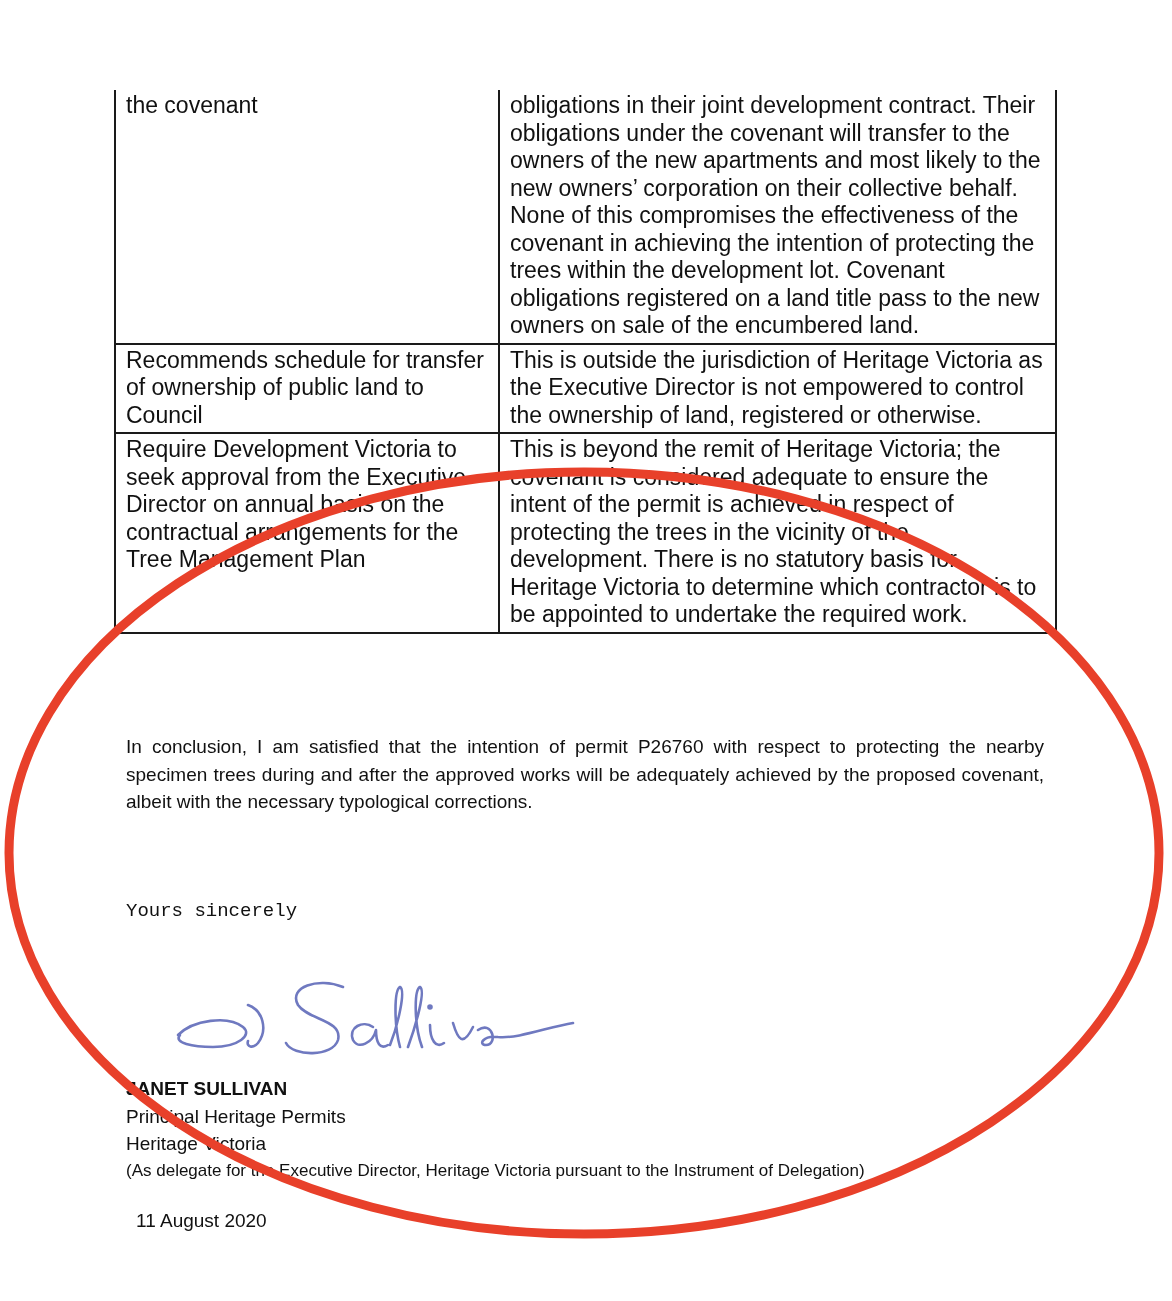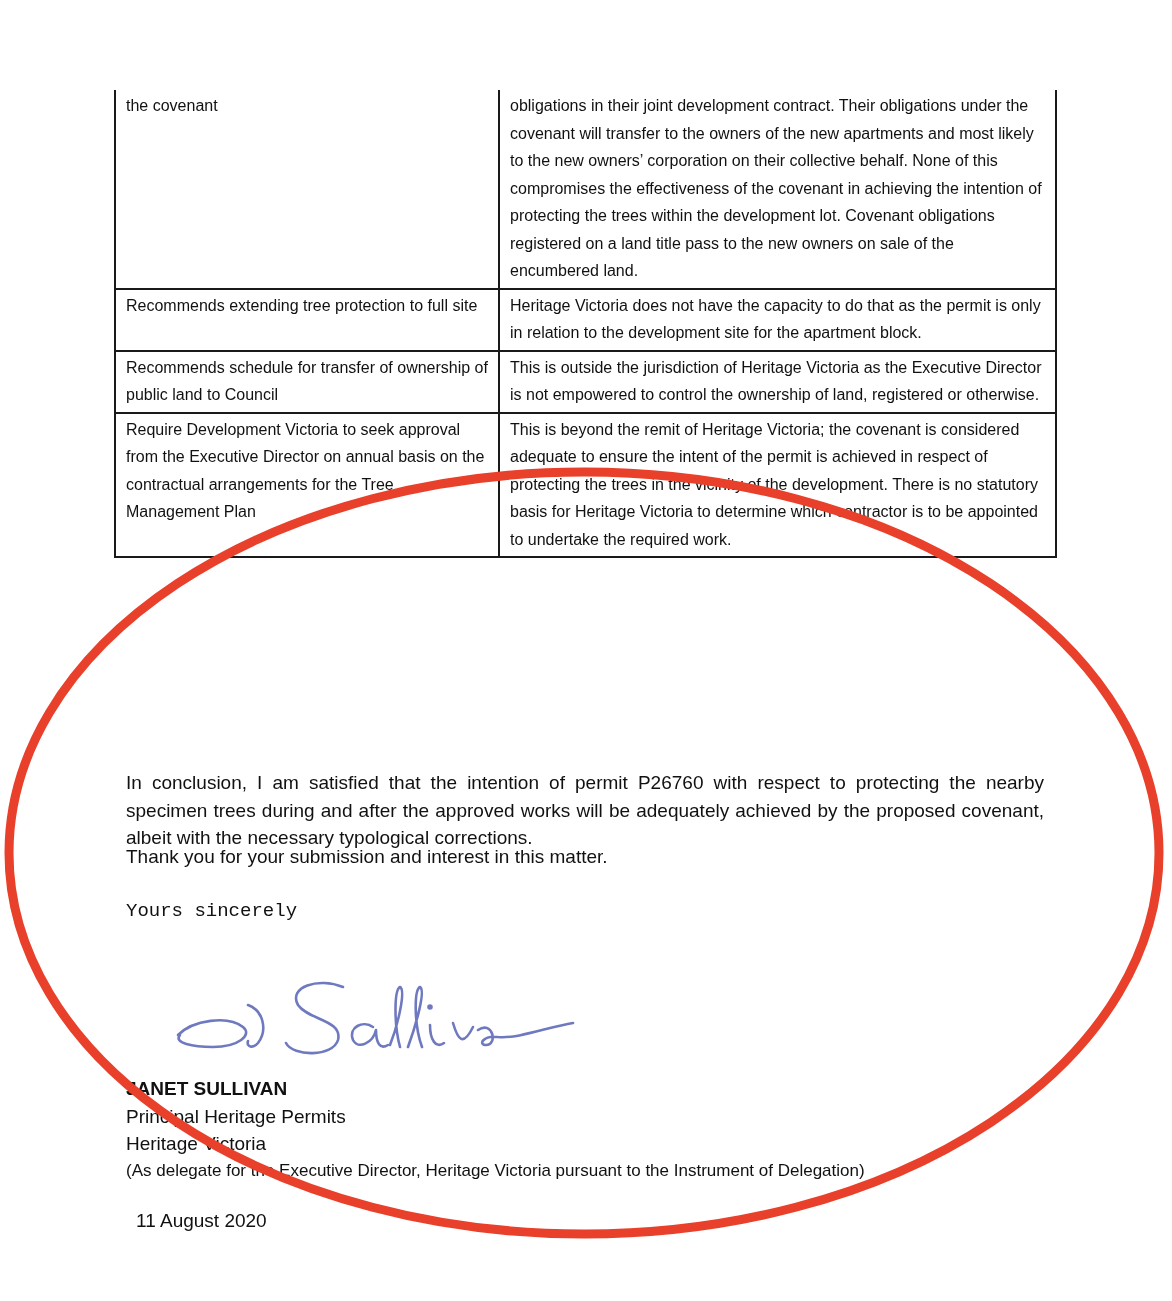--- a/index.html
+++ b/index.html
@@ -1,20 +1,20 @@
 <!DOCTYPE html>
 <html><head>
 <meta charset="utf-8">
 <style>
   html, body { margin: 0; padding: 0; background: #ffffff; }
   body { width: 1172px; height: 1301px; position: relative; overflow: hidden;
          font-family: "Liberation Sans", "DejaVu Sans", sans-serif; color: #111; }
   .page { position: absolute; left: 0; top: 0; width: 1172px; height: 1301px; }
   table.resp { position: absolute; left: 114px; top: 90px; width: 943px;
-               border-collapse: collapse; font-size: 16px; line-height: 27.5px; }
+               border-collapse: collapse; font-size: 23px; line-height: 27.5px; }
   table.resp td { border: 2px solid #1a1a1a; vertical-align: top; padding: 2px 10px 3px 10px; }
   table.resp tr.first td { border-top: none; padding-top: 2px; }
   table.resp td.c1 { width: 362px; }
   .para { position: absolute; left: 126px; width: 918px; font-size: 19px; line-height: 27.5px; }
   .justify { text-align: justify; text-align-last: left; }
   .sig { position: absolute; left: 168px; top: 965px; width: 420px; height: 110px; }
   .sigblock { position: absolute; left: 126px; top: 1075px; font-size: 19px; line-height: 27.5px; }
   .sigblock .name { font-weight: bold; }
   .sigblock .small { font-size: 17px; line-height: 26px; }
   .date { position: absolute; left: 126px; top: 1210px; font-size: 19px; margin-left: 10px; }
@@ -25,36 +25,31 @@
 
 <div class="page">
 
   <table class="resp">
     <tbody>
         <tr class="first">
       <td class="c1">the covenant</td>
       <td class="c2">obligations in their joint development contract. Their obligations under the covenant will transfer to the owners of the new apartments and most likely to the new owners’ corporation on their collective behalf. None of this compromises the effectiveness of the covenant in achieving the intention of protecting the trees within the development lot. Covenant obligations registered on a land title pass to the new owners on sale of the encumbered land.</td>
     </tr>
     <tr>
-      <td class="c1">Recommends extending tree protection to full site</td>
-      <td class="c2">Heritage Victoria does not have the capacity to do that as the permit is only in relation to the development site for the apartment block.</td>
-    </tr>
-    <tr>
       <td class="c1">Recommends schedule for transfer of ownership of public land to Council</td>
       <td class="c2">This is outside the jurisdiction of Heritage Victoria as the Executive Director is not empowered to control the ownership of land, registered or otherwise.</td>
     </tr>
     <tr>
       <td class="c1">Require Development Victoria to seek approval from the Executive Director on annual basis on the contractual arrangements for the Tree Management Plan</td>
       <td class="c2">This is beyond the remit of Heritage Victoria; the covenant is considered adequate to ensure the intent of the permit is achieved in respect of protecting the trees in the vicinity of the development. There is no statutory basis for Heritage Victoria to determine which contractor is to be appointed to undertake the required work.</td>
     </tr>
   </tbody>
     </table>
 
-  <div class="para justify" style="top:733px;margin-top:36px;">In conclusion, I am satisfied that the intention of permit P26760 with respect to protecting the nearby specimen trees during and after the approved works will be adequately achieved by the proposed covenant, albeit with the necessary typological corrections.</div>
-  <div class="para" style="top:843px;">Thank you for your submission and interest in this matter.</div>
+  <div class="para justify" style="top:733px;">In conclusion, I am satisfied that the intention of permit P26760 with respect to protecting the nearby specimen trees during and after the approved works will be adequately achieved by the proposed covenant, albeit with the necessary typological corrections.</div>
   <div class="para" style="top:898px;font-family:Liberation Mono, monospace;">Yours sincerely</div>
 
   <svg class="sig" viewBox="0 0 420 110">
     <g fill="none" stroke="#6f79c0" stroke-width="2.6" stroke-linecap="round" stroke-linejoin="round">
       <path d="M10 70 C 25 55, 60 50, 75 62 C 85 70, 70 82, 45 82 C 25 82, 5 78, 12 70"></path>
       <path d="M80 40 C 95 45, 100 65, 90 78 C 85 84, 78 82, 80 76"></path>
       <path d="M175 22 C 150 12, 120 22, 130 40 C 140 55, 175 55, 170 75 C 165 92, 125 92, 118 78"></path>
       <path d="M205 62 C 195 55, 180 62, 185 75 C 190 85, 205 78, 208 65 C 208 78, 212 85, 220 80"></path>
       <path d="M222 80 C 230 60, 238 25, 232 22 C 226 25, 226 60, 232 82"></path>
       <path d="M240 82 C 248 60, 258 25, 252 22 C 246 25, 246 60, 254 82"></path>

